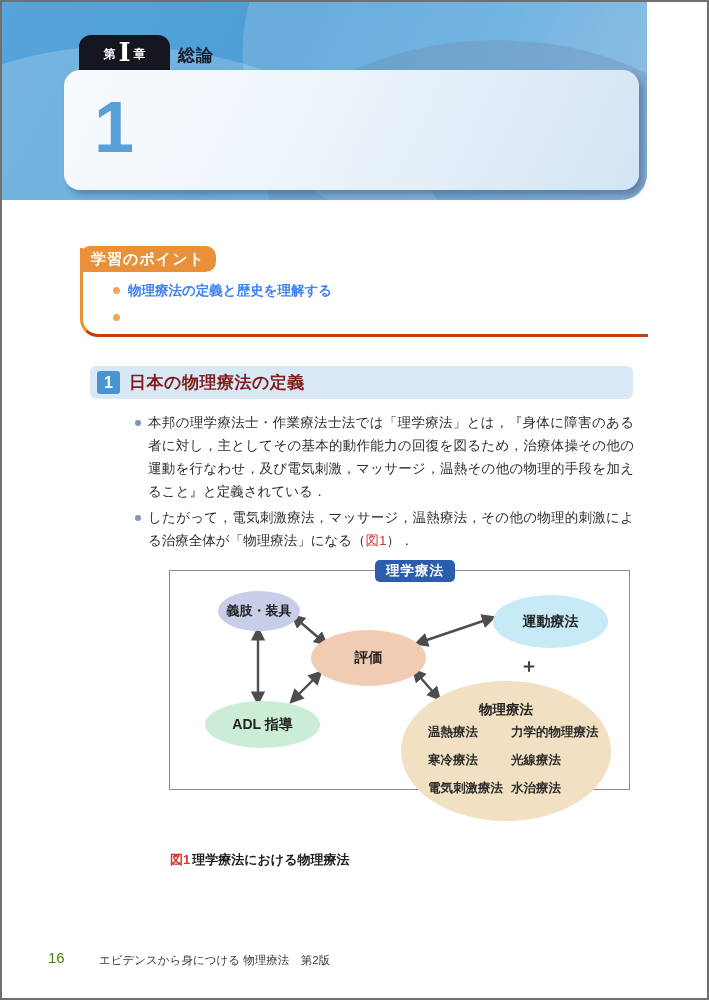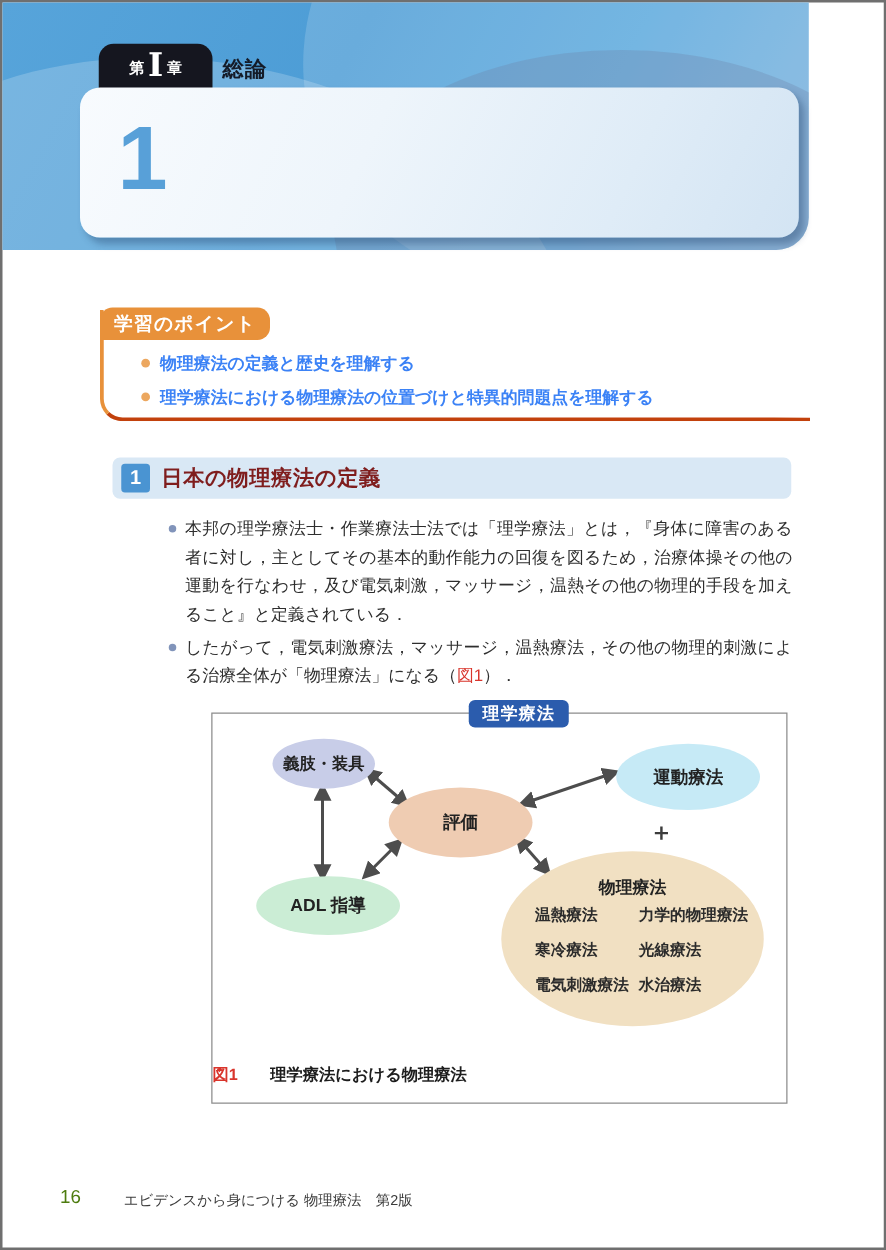--- a/index.html
+++ b/index.html
@@ -94,21 +94,21 @@
   
   .body-text { position:absolute; left:133px; top:409px; width:499px; }
   .b-item { position:relative; padding-left:13px; font-size:13.5px; line-height:23px;
     color:#2e2e2e; text-align:justify; margin-bottom:3px; }
   .b-dot { position:absolute; left:0; top:9px; width:6px; height:6px;
     border-radius:50%; background:#8194ba; }
   .figref { color:#d9352c; }
 
   
   .fig-box {
-    position:absolute; left:167px; top:568px; width:461px; height:313px;
+    position:absolute; left:167px; top:568px; width:461px; height:220px;
     border:1.5px solid #8c8c8c; background:#fff;
   }
   .fig-label {
     position:absolute; left:205px; top:-11px; height:22px; padding:0 11px;
     background:#2b5cad; border-radius:5px; color:#fff;
     font-size:13.5px; font-weight:800; letter-spacing:1px;
     display:flex; align-items:center; z-index:2;
   }
   .node { position:absolute; border-radius:50%; display:flex;
     align-items:center; justify-content:center;
@@ -124,21 +124,21 @@
   .pa-col { position:absolute; top:44px; font-size:12.5px; font-weight:700; color:#2b2b2b; }
   .pa-col div { margin-bottom:13px; line-height:15px; }
   .pa-left  { left:27px; }
   .pa-right { left:110px; }
   .plus-sign { position:absolute; left:348px; top:82px; width:22px; text-align:center;
     font-size:19px; font-weight:700; color:#3c3c3c; z-index:1; }
   .arrows { position:absolute; left:0; top:0; width:461px; height:272px; z-index:0; }
 
   .fig-caption { position:absolute; left:168px; top:849px; font-size:13px; font-weight:800; }
   .fig-caption .cap-label { color:#d9352c; }
-  .fig-caption .cap-text  { color:#1d1d1d; margin-left:26px; }
+  .fig-caption .cap-text  { color:#1d1d1d; margin-left:2px; }
 
   
   .footer-num { position:absolute; left:46px; top:947px; font-size:15px; color:#4d7c0f; }
   .footer-title { position:absolute; left:97px; top:951px; font-size:11.5px; color:#3c3c3c; }
 </style>
 </head>
 <body>
 
 <div class="page">
 
@@ -161,21 +161,20 @@
 
   <div class="lp-box">
     <div class="lp-badge">学習のポイント</div>
     <div class="lp-list">
       <div class="lp-item">
         <span class="lp-dot"></span>
         <span>物理療法の定義と歴史を理解する</span>
       </div>
       <div class="lp-item">
         <span class="lp-dot"></span>
-        <span>理学療法における物理療法の位置づけと特異的問題点を理解する</span>
       </div>
     </div>
   </div>
 
   <div class="sec-bar">
     <div class="sec-num">1</div>
     <div class="sec-title">日本の物理療法の定義</div>
   </div>
 
   <div class="body-text">

